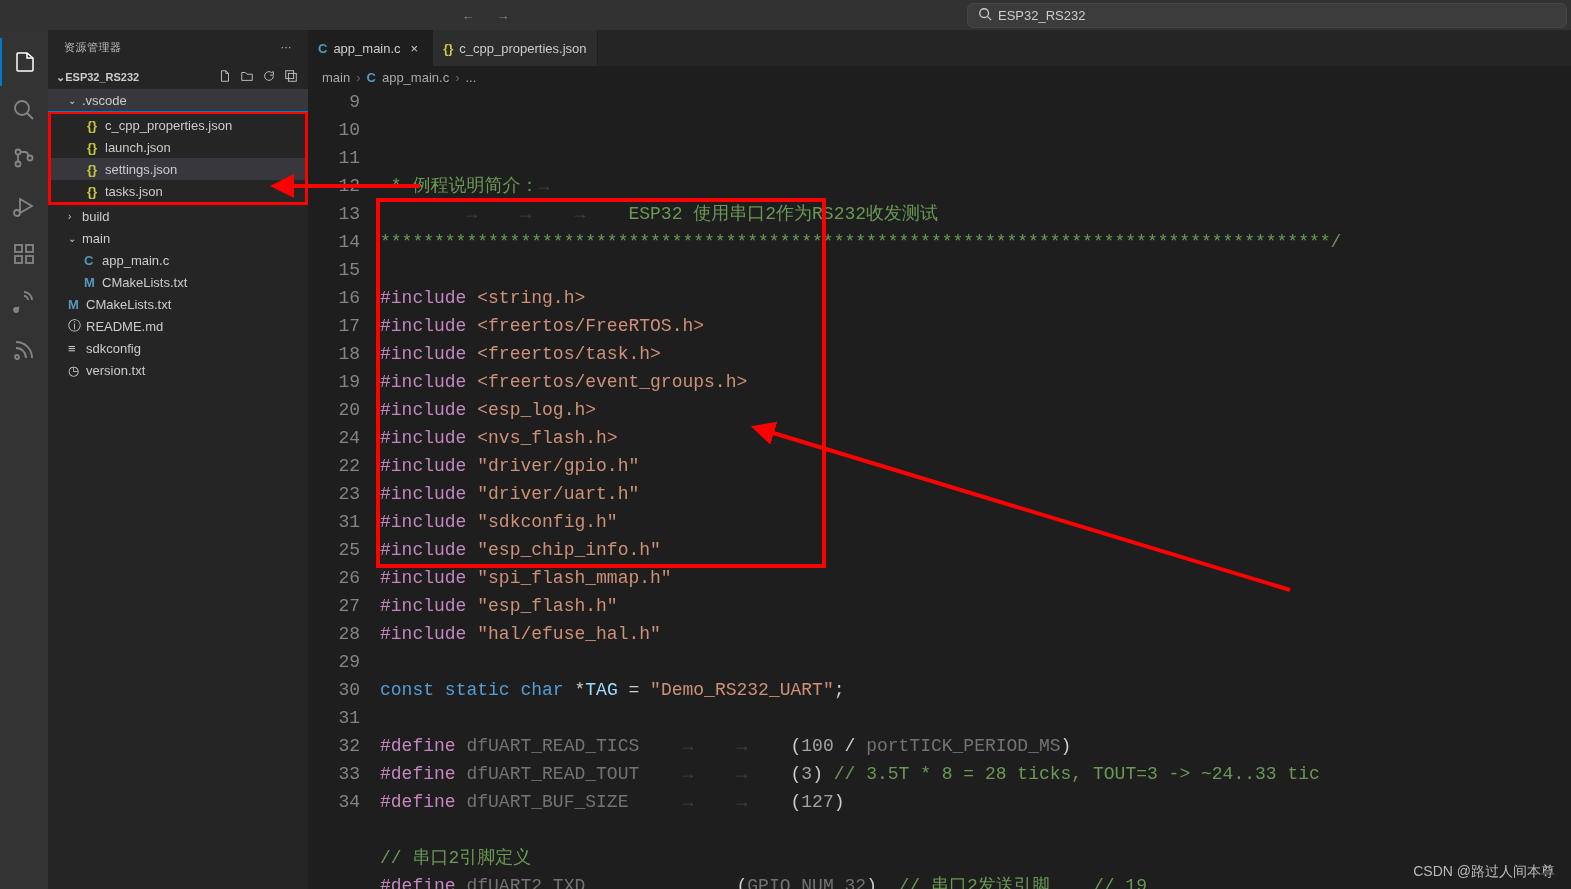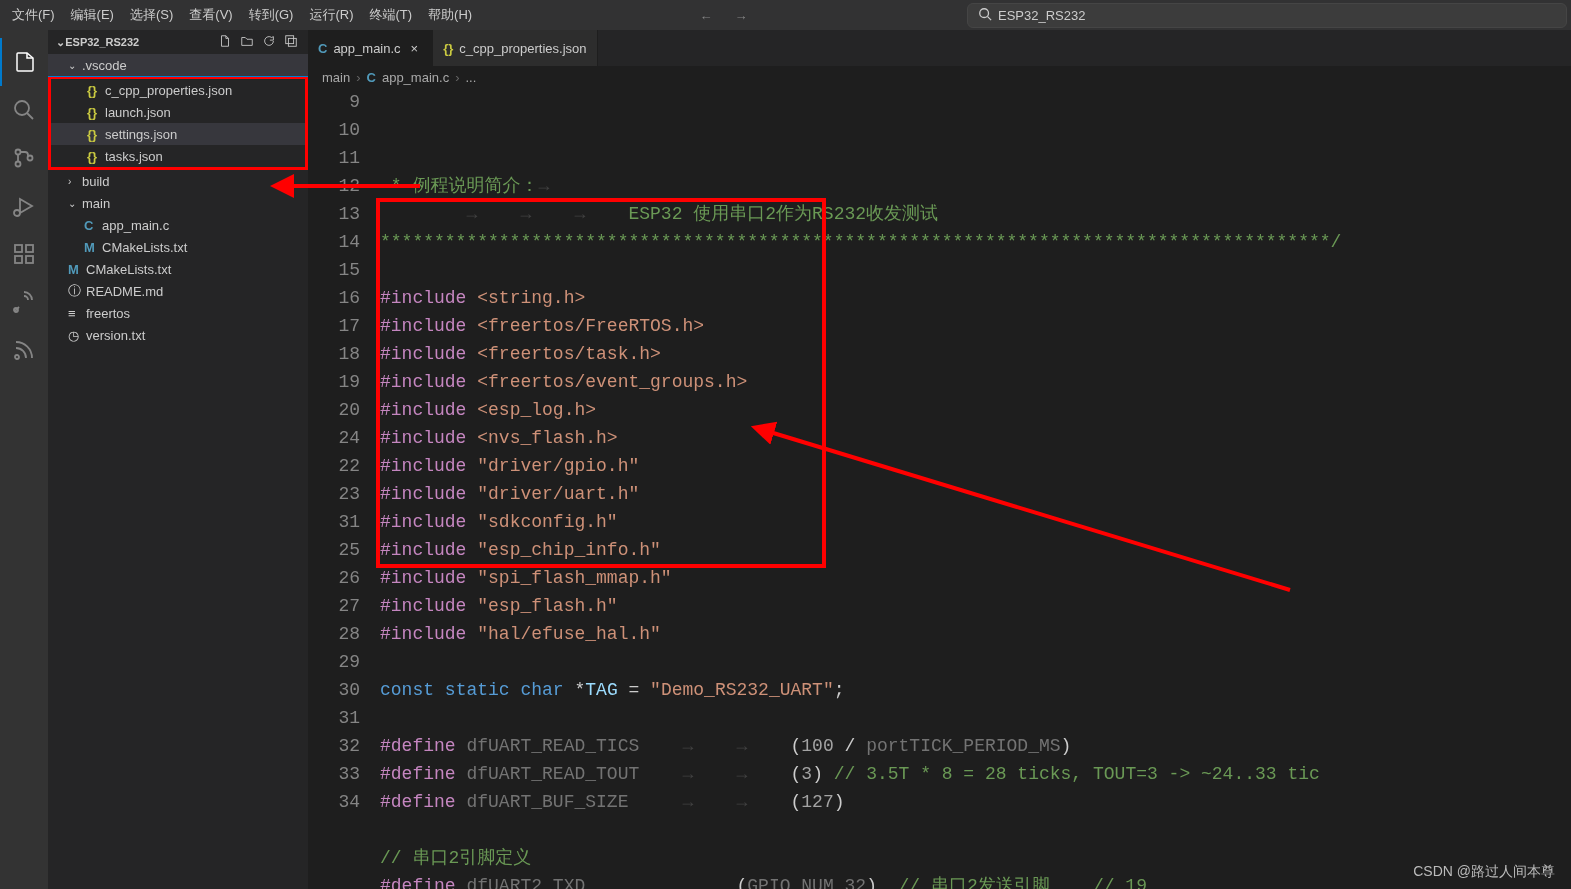--- a/index.html
+++ b/index.html
@@ -178,30 +178,20 @@
   bottom: 8px;
   right: 16px;
   color: #bbbbbb;
   font-size: 14px;
 }
 </style>
 </head>
 <body>
 
 <div class="menubar">
-  <div style="display:flex;">
-      <div class="menubar-item">文件(F)</div>
-      <div class="menubar-item">编辑(E)</div>
-      <div class="menubar-item">选择(S)</div>
-      <div class="menubar-item">查看(V)</div>
-      <div class="menubar-item">转到(G)</div>
-      <div class="menubar-item">运行(R)</div>
-      <div class="menubar-item">终端(T)</div>
-      <div class="menubar-item">帮助(H)</div>
-    </div>
   <div class="menubar-spacer">
     <span class="nav-arrow">←</span>
     <span class="nav-arrow">→</span>
   </div>
   <div class="search-box">
     <span>
       <svg width="14" height="14" viewBox="0 0 16 16" fill="none" stroke="#cccccc" stroke-width="1.5">
           <circle cx="7" cy="7" r="5"></circle>
           <line x1="11" y1="11" x2="15" y2="15"></line>
         </svg>
@@ -254,20 +244,24 @@
     </div>
     <div class="activity-icon">
       <svg viewBox="0 0 24 24" fill="none" stroke="currentColor" stroke-width="1.8">
           <path d="M4 4a16 16 0 0 1 16 16M4 10a10 10 0 0 1 10 10"></path>
           <circle cx="5" cy="19" r="2"></circle>
         </svg>
     </div>
   </div>
 
   <div class="sidebar">
+    <div class="sidebar-header">
+      <span>资源管理器</span>
+      <span class="dots">⋯</span>
+    </div>
     <div class="sidebar-project">
       <span class="chevron">⌄</span>
       <span>ESP32_RS232</span>
       <span class="icons">
         <span><svg width="14" height="14" viewBox="0 0 16 16" fill="none" stroke="#ccc">
               <path d="M9 2H4v12h8V5l-3-3z M9 2v3h3"></path>
             </svg></span>
         <span><svg width="14" height="14" viewBox="0 0 16 16" fill="none" stroke="#ccc">
               <path d="M2 4h4l2 2h6v7H2z"></path>
             </svg></span>
@@ -322,21 +316,21 @@
       <div class="tree-item indent-1">
         <span class="icon file-icon-cmake">M</span>
         <span class="label">CMakeLists.txt</span>
       </div>
       <div class="tree-item indent-1">
         <span class="icon file-icon-info">ⓘ</span>
         <span class="label">README.md</span>
       </div>
       <div class="tree-item indent-1">
         <span class="icon file-icon-txt">≡</span>
-        <span class="label">freertos</span>
+        <span class="label">sdkconfig</span>
       </div>
       <div class="tree-item indent-1">
         <span class="icon file-icon-clock">◷</span>
         <span class="label">version.txt</span>
       </div>
     </div>
   </div>
 
   <div class="editor-area">
     <div class="tabs">

